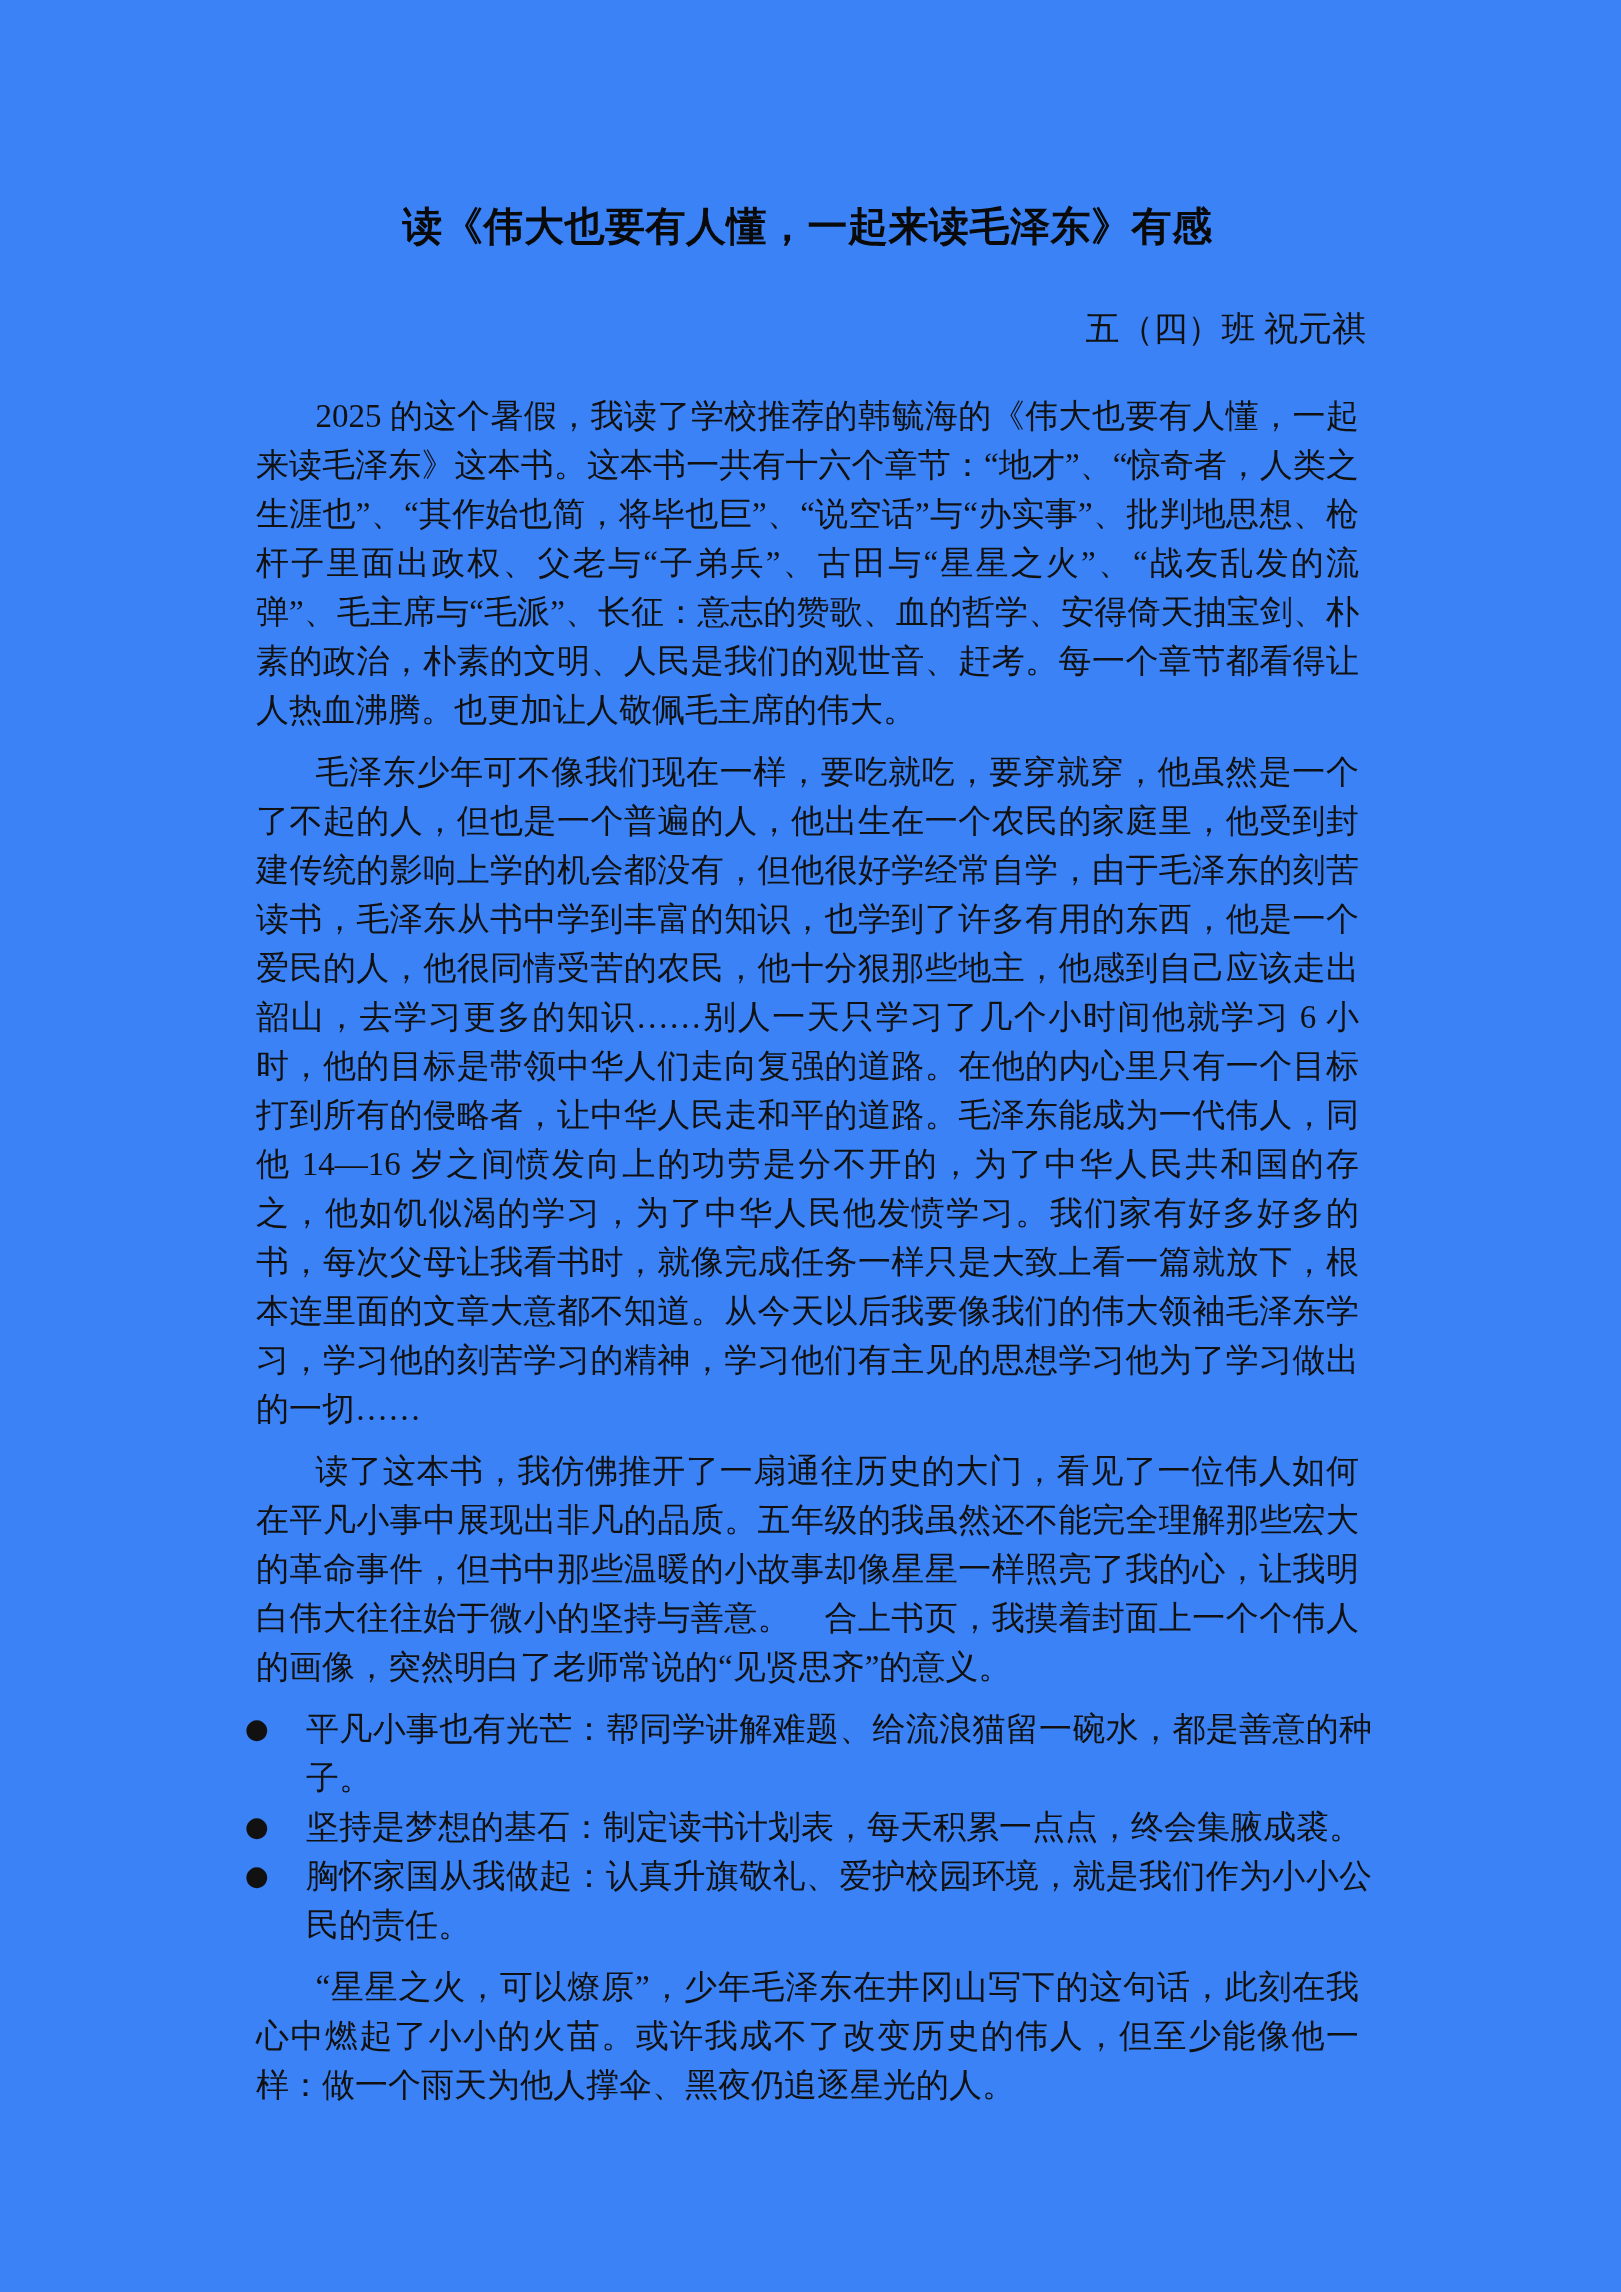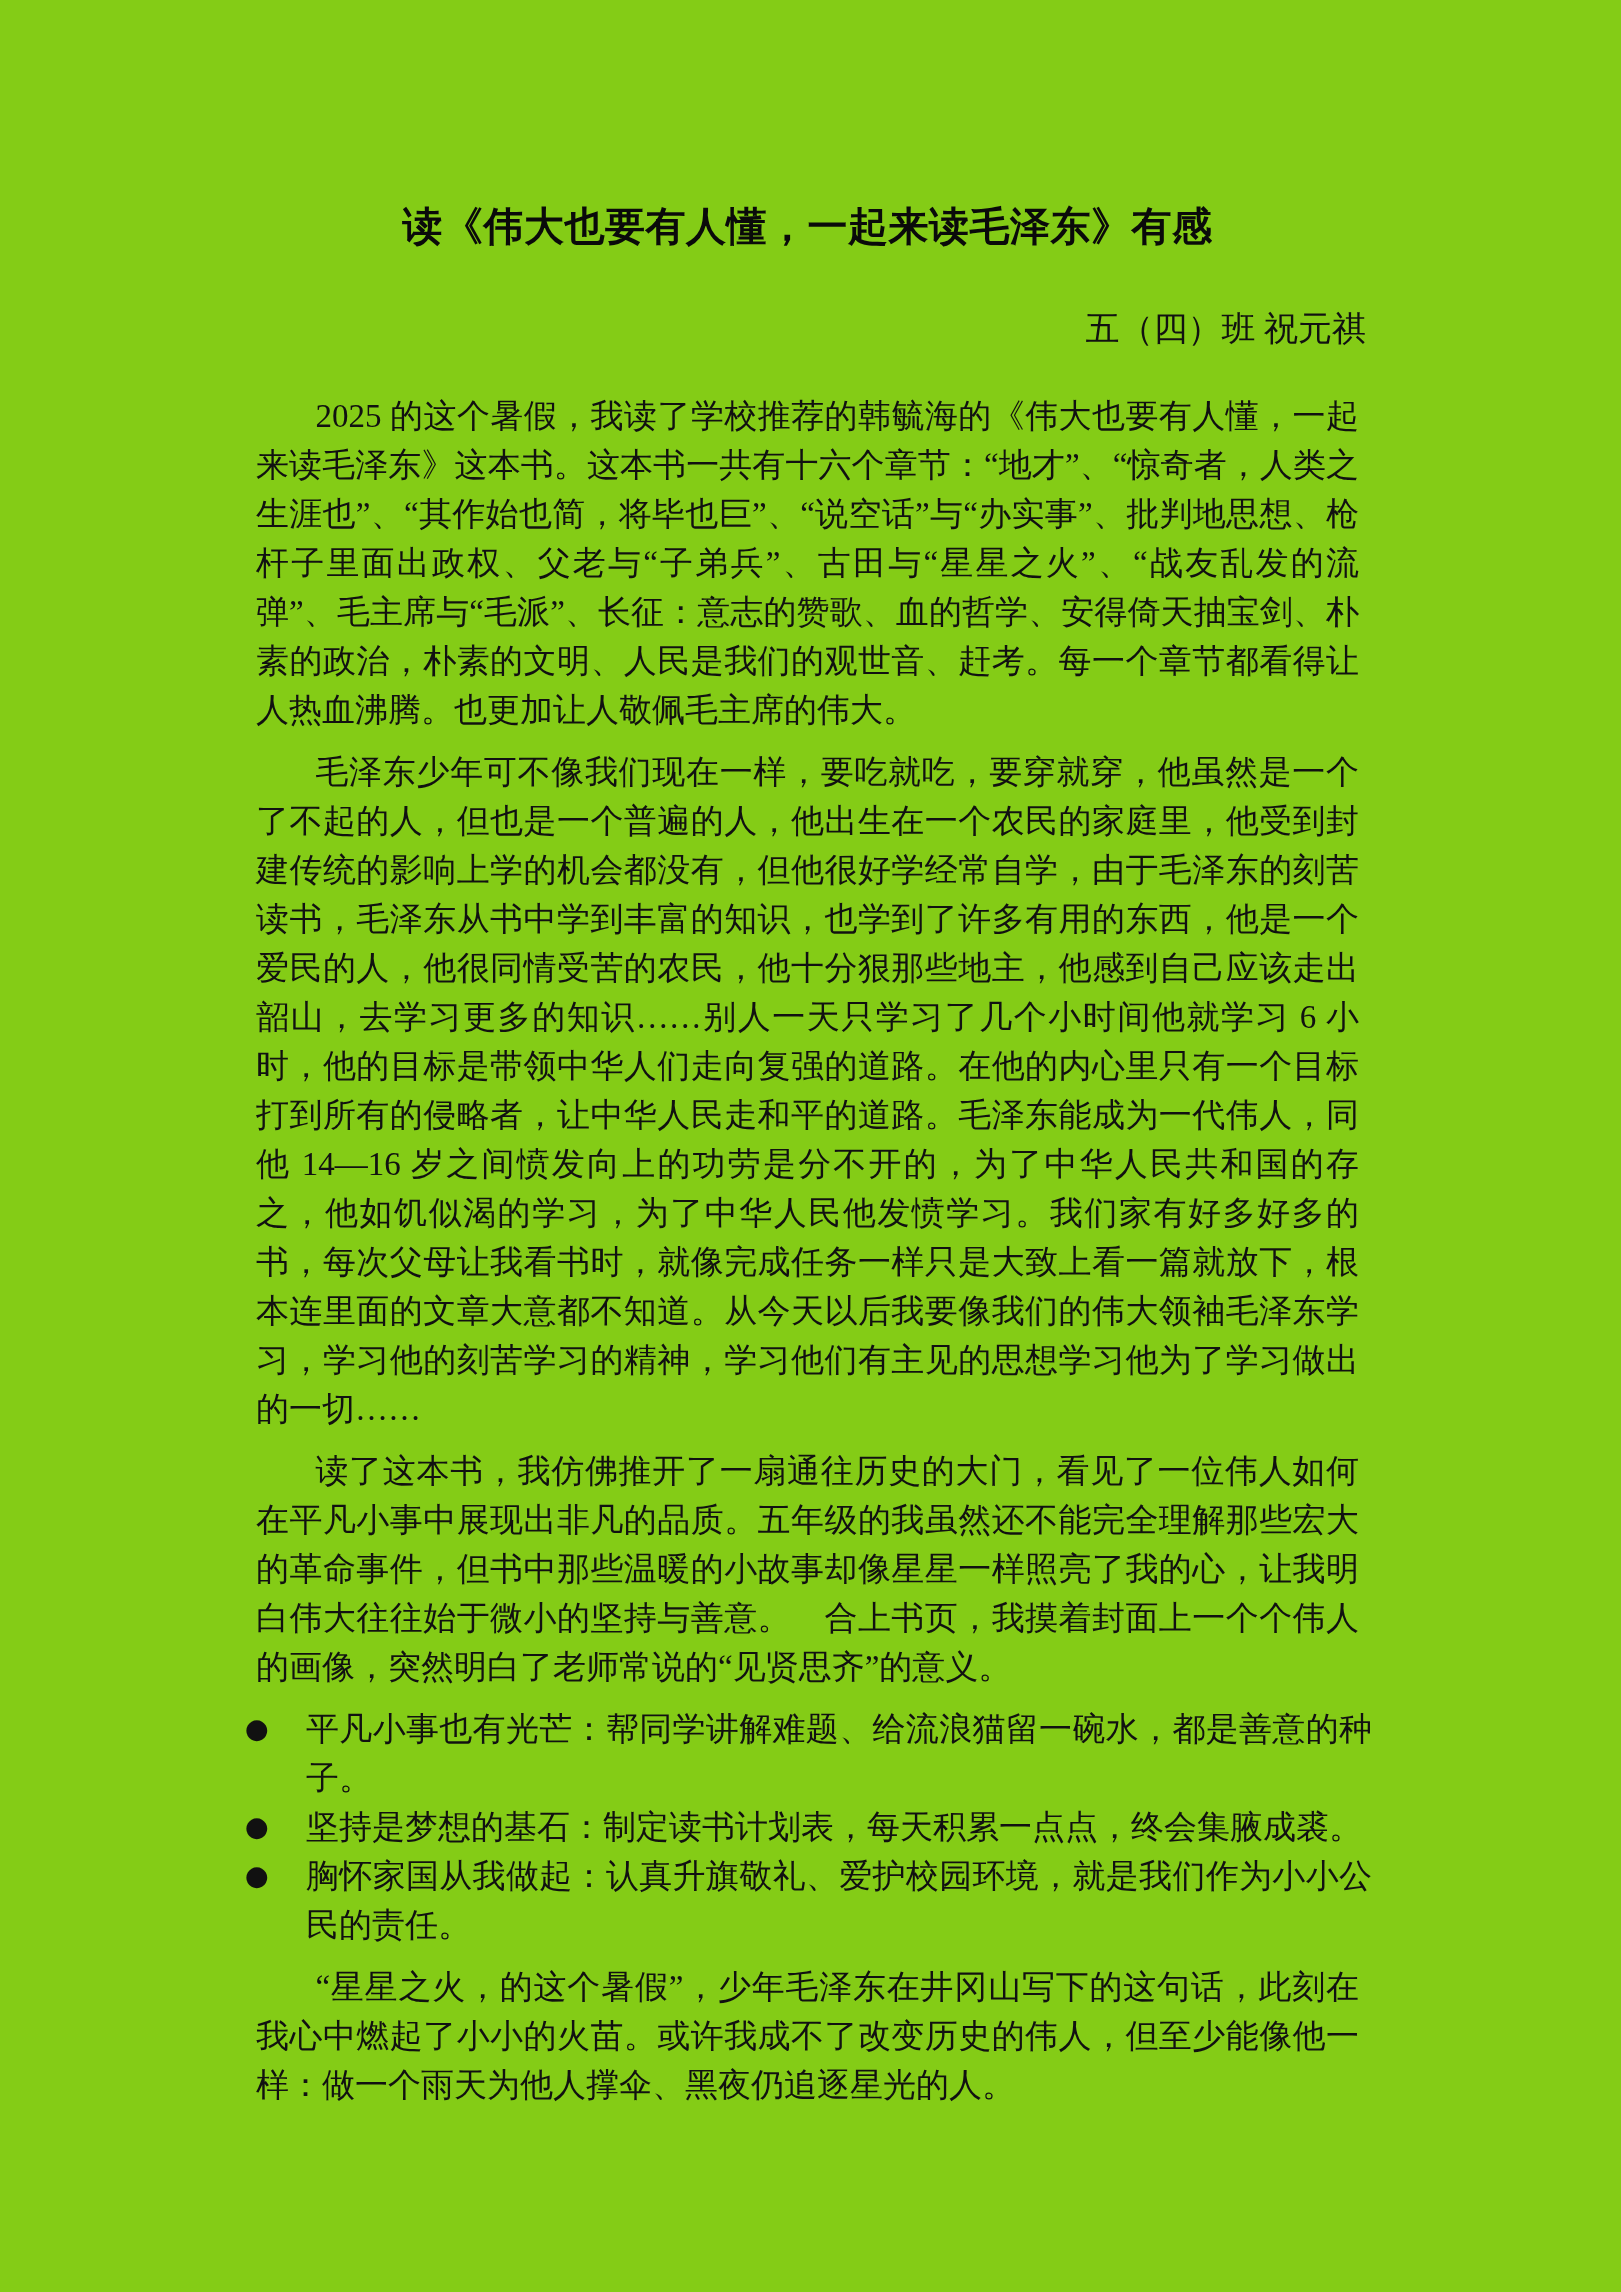--- a/index.html
+++ b/index.html
@@ -5,21 +5,21 @@
   html, body {
     margin: 0;
     padding: 0;
     background: #e8e8e8;
   }
   .page {
     position: relative;
     width: 1621px;
     height: 2293px;
     margin: 0 auto;
-    background: #84cc16;
+    background: #3b82f6;
     color: #111111;
     overflow: hidden;
   }
   .content {
     position: absolute;
     left: 243px;
     top: 0;
     width: 1129px;
   }
   .title {
@@ -95,18 +95,18 @@
           <span class="dot">●</span><span>平凡小事也有光芒：帮同学讲解难题、给流浪猫留一碗水，都是善意的种子。</span>
         </li>
         <li>
           <span class="dot">●</span><span>坚持是梦想的基石：制定读书计划表，每天积累一点点，终会集腋成裘。</span>
         </li>
         <li>
           <span class="dot">●</span><span>胸怀家国从我做起：认真升旗敬礼、爱护校园环境，就是我们作为小小公民的责任。</span>
         </li>
       </ul>
 
-      <p class="closing">“星星之火，的这个暑假”，少年毛泽东在井冈山写下的这句话，此刻在我心中燃起了小小的火苗。或许我成不了改变历史的伟人，但至少能像他一样：做一个雨天为他人撑伞、黑夜仍追逐星光的人。</p>
+      <p class="closing">“星星之火，可以燎原”，少年毛泽东在井冈山写下的这句话，此刻在我心中燃起了小小的火苗。或许我成不了改变历史的伟人，但至少能像他一样：做一个雨天为他人撑伞、黑夜仍追逐星光的人。</p>
 
     </div>
   </div>
 </div>
 
 
 </body></html>

